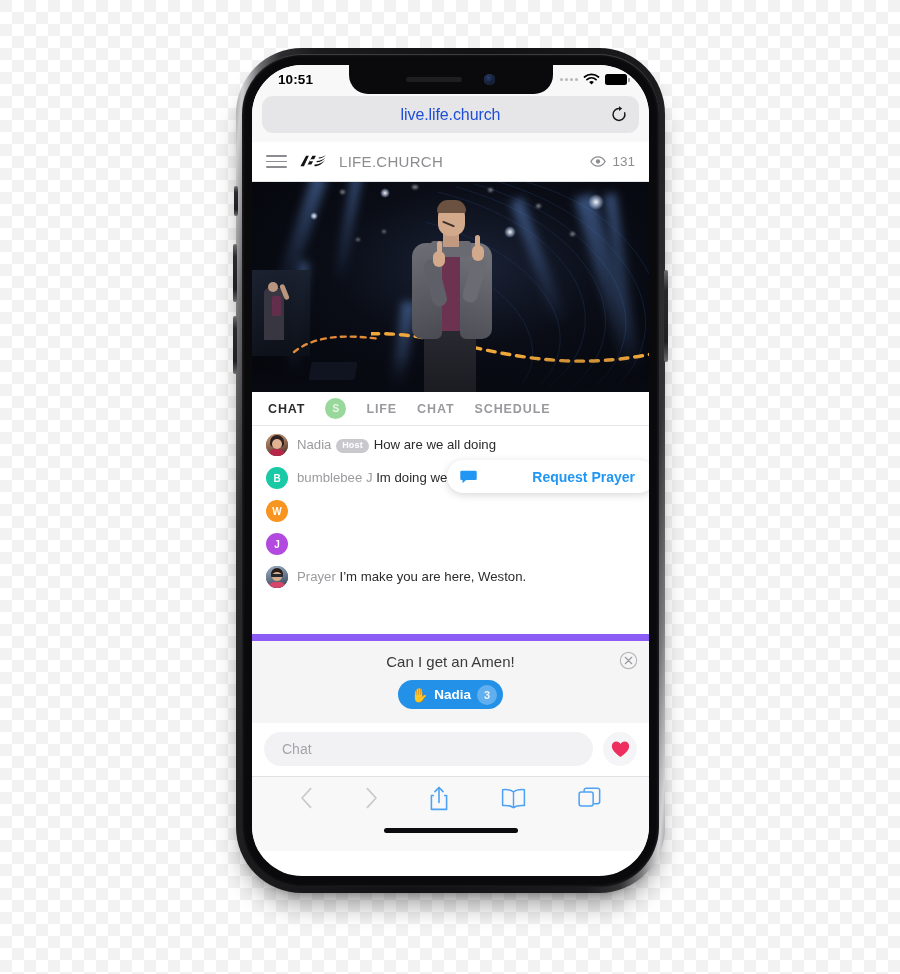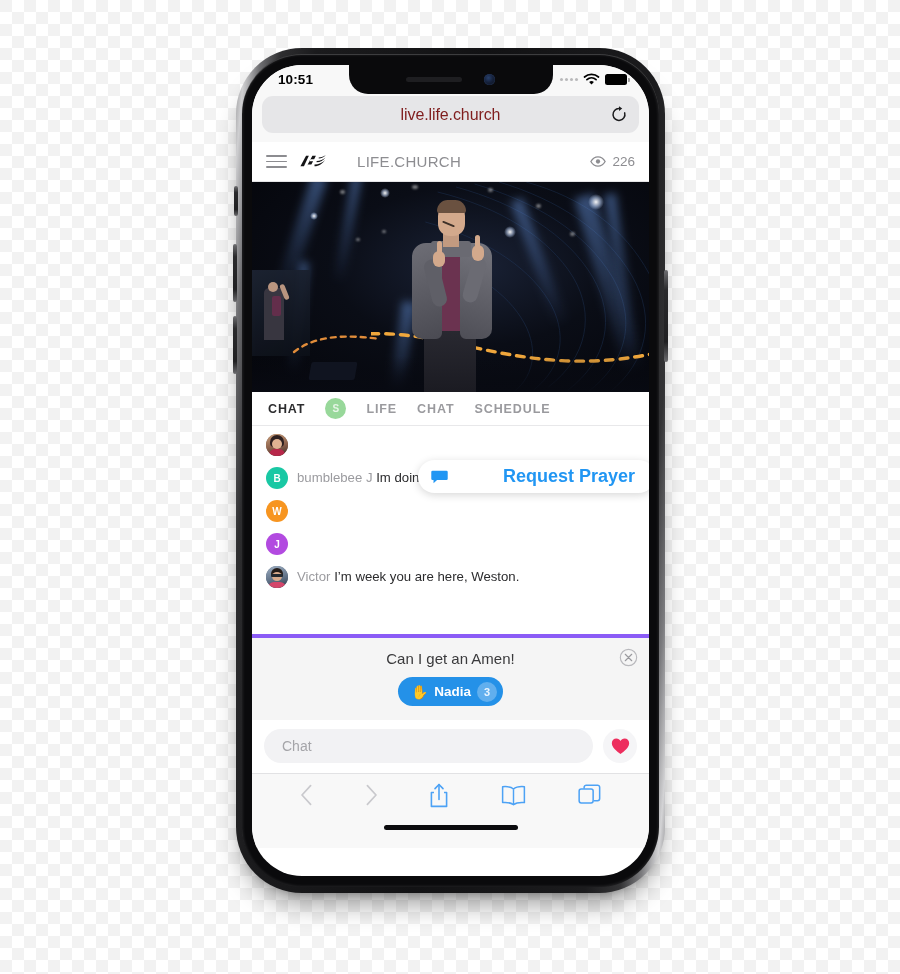--- a/index.html
+++ b/index.html
@@ -159,21 +159,21 @@
     height: 37px;
     border-radius: 11px;
     background: #e6e6e8;
     display: flex;
     align-items: center;
     justify-content: center;
     position: relative;
   }
   .url-text {
     font-size: 16px;
-    color: #7f1d1d;
+    color: #1d4ed8;
     letter-spacing: -0.1px;
   }
   .reload-btn {
     position: absolute;
     right: 11px;
     top: 50%;
     transform: translateY(-50%);
     width: 19px; height: 19px;
     display: flex; align-items: center; justify-content: center;
   }
@@ -195,21 +195,20 @@
   .hamburger span {
     display: block; height: 1.6px; background: #8c8c90; border-radius: 1px;
   }
   .brand { display: flex; align-items: center; gap: 9px; }
   .brand-mark { width: 31px; height: 16px; display:block; }
   .brand-text {
     font-size: 15px;
     letter-spacing: 0.3px;
     color: #8d8d91;
     font-weight: 400;
-    margin-left: 18px;
   }
   .viewers {
     margin-left: auto;
     display: flex; align-items: center; gap: 6px;
     color: #8d8d91;
     font-size: 13.5px;
   }
 
   
   .video {
@@ -322,32 +321,32 @@
     border-radius: 20px;
     box-shadow: 0 2px 9px rgba(0,0,0,0.16);
     height: 33px;
     display: flex;
     align-items: center;
     gap: 7px;
     padding: 0 20px 0 13px;
   }
   .rp-label {
     color: #2196f3;
-    font-size: 18px;
+    font-size: 14px;
     font-weight: 600;
     margin-left: 48px;
   }
 
   
   .amen-panel {
     background: #f5f5f5;
     padding: 12px 0 14px 0;
     position: relative;
     text-align: center;
-    border-top: 4px solid #8b5cf6;
+    border-top: 7px solid #8b5cf6;
   }
   .amen-title {
     font-size: 15px;
     color: #3a3a3c;
     margin-bottom: 10px;
   }
   .amen-btn {
     display: inline-flex;
     align-items: center;
     gap: 6px;
@@ -493,21 +492,21 @@
               <path d="M25 9.5 C30 9.5 34 7.5 37.5 4.5 C34.5 8.5 30.5 11.5 25 11.5 Z" fill="#141416"></path>
               <path d="M28 4.5 C32 4.5 35 3 38 1 C35.5 4 32 6 28 6 Z" fill="#141416"></path>
             </svg>
             <span class="brand-text">LIFE.CHURCH</span>
           </div>
           <div class="viewers">
             <svg width="16" height="11" viewBox="0 0 18 12">
               <path d="M9 0.8 C4 0.8 1 6 1 6 s3 5.2 8 5.2 S17 6 17 6 S14 0.8 9 0.8 Z" fill="none" stroke="#8d8d91" stroke-width="1.5"></path>
               <circle cx="9" cy="6" r="2.4" fill="#8d8d91"></circle>
             </svg>
-            <span>226</span>
+            <span>131</span>
           </div>
         </div>
 
         <div class="video">
           <div class="vbg" style="background: radial-gradient(ellipse at 55% 40%, #1a2236 0%, #0a0d16 45%, #04050a 100%);"></div>
 
           <svg class="contour" viewBox="0 0 200 210" preserveAspectRatio="none">
             <g fill="none" stroke="#2a4b7c" stroke-width="0.7" opacity="0.75">
               <path d="M20 10 C70 25 110 55 130 95 C148 132 142 175 110 205"></path>
               <path d="M35 5 C85 22 125 52 146 95 C165 135 158 178 126 208"></path>
@@ -600,20 +599,25 @@
 
         <div class="chat-list">
 
           <div class="msg">
             <div class="avatar" style="background:#8a6a5a;">
               <div style="position:absolute; inset:0; background:linear-gradient(165deg,#caa07c 0%,#8a5f4a 55%,#3a2a28 100%);"></div>
               <div style="position:absolute; left:4px; top:1px; width:14px; height:12px; border-radius:7px 7px 4px 4px; background:#2e2020;"></div>
               <div style="position:absolute; left:6px; top:5px; width:10px; height:10px; border-radius:50%; background:#e0b392;"></div>
               <div style="position:absolute; left:3px; bottom:0; width:16px; height:7px; border-radius:6px 6px 0 0; background:#b7274a;"></div>
             </div>
+            <div class="msg-body">
+              <span class="msg-name">Nadia</span>
+              <span class="host-badge">Host</span>
+              <span>How are we all doing</span>
+            </div>
           </div>
 
           <div class="msg">
             <div class="avatar" style="background:#19c8a4;">
               <span>B</span>
             </div>
             <div class="msg-body">
               <span class="msg-name">bumblebee J</span>
               <span>Im doing well and glad to be here.</span>
             </div>
@@ -633,22 +637,22 @@
 
           <div class="msg">
             <div class="avatar" style="background:#5a6a80;">
               <div style="position:absolute; inset:0; background:linear-gradient(165deg,#9fb0c4 0%,#5d6e83 60%,#2c3642 100%);"></div>
               <div style="position:absolute; left:5px; top:2px; width:12px; height:8px; border-radius:6px 6px 2px 2px; background:#241c18;"></div>
               <div style="position:absolute; left:6px; top:6px; width:10px; height:9px; border-radius:50%; background:#d9ab8c;"></div>
               <div style="position:absolute; left:5px; top:8px; width:12px; height:3px; background:#23282e; border-radius:1px;"></div>
               <div style="position:absolute; left:2px; bottom:0; width:18px; height:6px; border-radius:6px 6px 0 0; background:#d4466a;"></div>
             </div>
             <div class="msg-body">
-              <span class="msg-name">Victor</span>
-              <span>I’m week you are here, Weston.</span>
+              <span class="msg-name">Prayer</span>
+              <span>I’m make you are here, Weston.</span>
             </div>
           </div>
 
           <div class="request-prayer">
             <svg width="17" height="14" viewBox="0 0 18 15">
               <path d="M1.6 0.8 H16.4 a1.4 1.4 0 0 1 1.4 1.4 V9.4 a1.4 1.4 0 0 1 -1.4 1.4 H6.4 L2.6 14.2 V10.8 H1.6 A1.4 1.4 0 0 1 0.2 9.4 V2.2 A1.4 1.4 0 0 1 1.6 0.8 Z" fill="#2196f3"></path>
             </svg>
             <span class="rp-label">Request Prayer</span>
           </div>
         </div>

